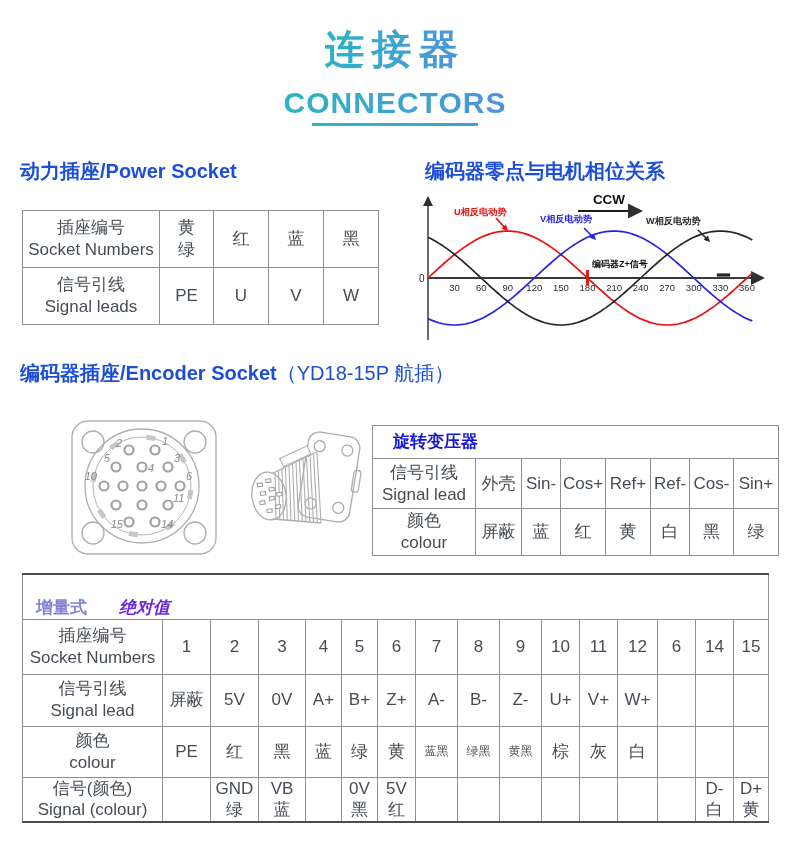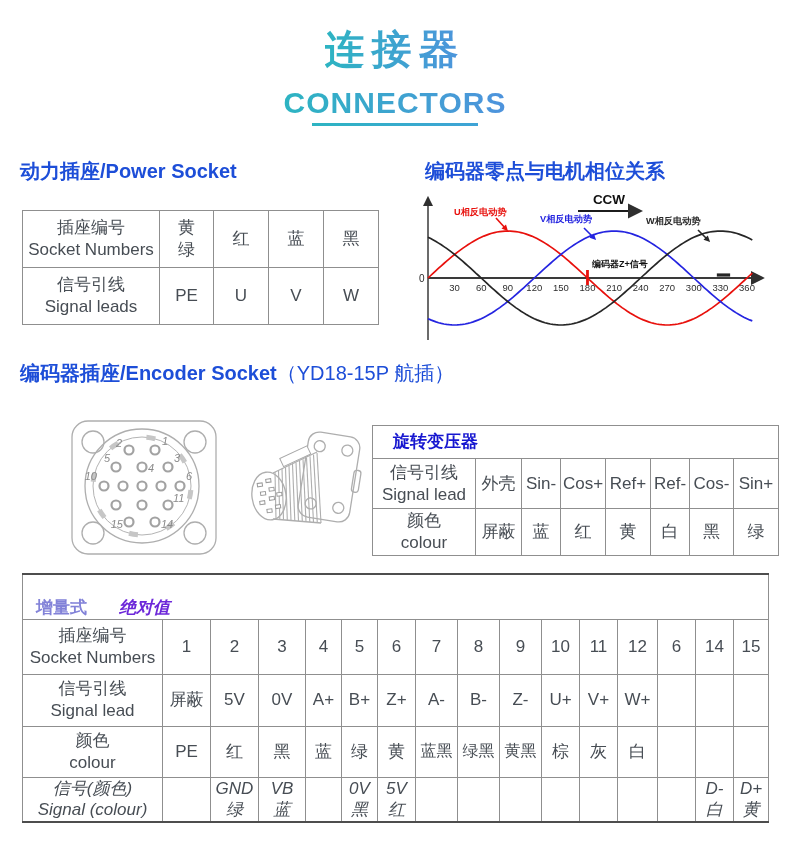--- a/index.html
+++ b/index.html
@@ -31,25 +31,25 @@
   .tbl-rotary{left:372px;top:425px;width:406px;border-radius:14px;}
   .row-rt-title{height:33px;}
   .row-rt-sig{height:50px;}
   .row-rt-col{height:47px;}
   .rt-title-cell{text-align:left;padding-left:20px;font-weight:700;color:#1717d0;}
   .tbl-enc{left:22px;top:573px;width:746px;border-top:2px solid #4d4d4d;border-bottom:2px solid #4d4d4d;}
   .row-tabs{height:27px;}
   .row-num{height:55px;}
   .row-sig{height:52px;}
   .row-col{height:51px;}
-  .row-sigcol{height:43px;font-style:italic;}
+  .row-sigcol{height:43px;}
   .tabs-cell{text-align:left;padding-left:13px;}
   .tab-inc{color:#8282d8;font-weight:700;margin-right:32px;cursor:pointer;}
   .tab-abs{color:#6d28d9;font-weight:700;cursor:pointer;font-style:italic;}
-  .cell-sm{font-size:16px;}
+  .cell-sm{font-size:12px;}
   
   .svg-abs{position:absolute;}
   .chart{left:418px;top:188px;}
   .front-view{left:70px;top:419px;}
   .side-view{left:243px;top:422px;}
   .lineart{stroke:#aeaeae;fill:none;stroke-width:1.3px;}
   .pin{stroke:#a2a2a2;fill:#fff;stroke-width:2.2px;}
   .pinlbl{font-size:11px;font-style:italic;fill:#8a8a8a;}
 </style>
 </head>

